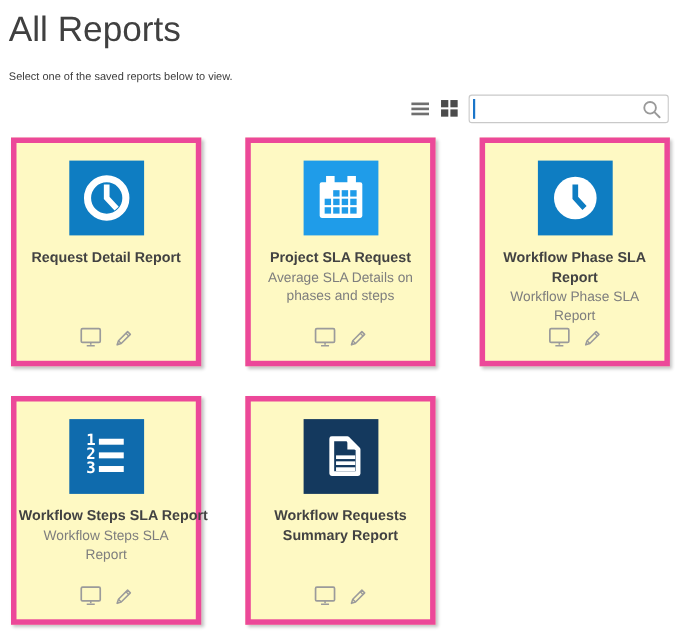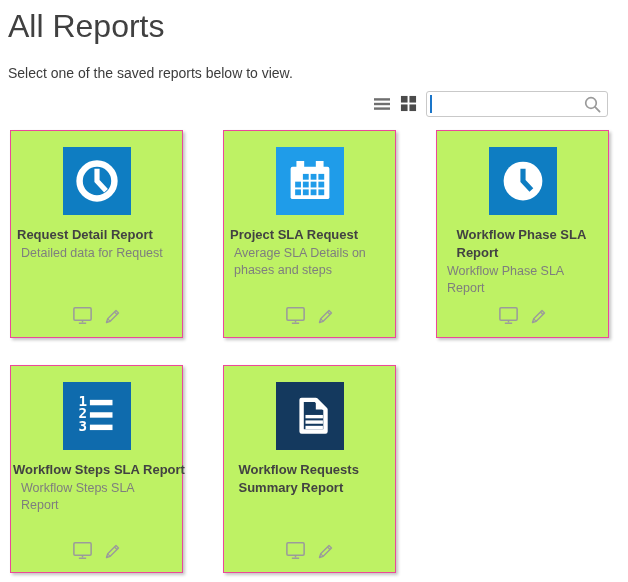--- a/index.html
+++ b/index.html
@@ -11,21 +11,21 @@
     position: relative;
     overflow: hidden;
   }
   .page-title {
     margin: 0; padding: 8px 0 0 8px;
     font-size: 32px; font-weight: 300;
     color: #404040;
   }
   .page-subtitle {
     margin: 20px 0 0 8px;
-    font-size: 14px; color: #3c3c3c;
+    font-size: 10px; color: #3c3c3c;
   }
   .toolbar {
     display: flex; justify-content: flex-end; align-items: center;
     gap: 9px; margin: 9px 20px 0 0; height: 27px;
   }
   .view-toggle { display:flex; align-items:center; gap:9px; }
   .icon-btn { display:inline-flex; align-items:center; justify-content:center; cursor:pointer; }
   .search-wrap {
     position: relative; width: 182px; height: 26px;
     border: 1px solid #c9c9c9; border-radius: 3px; background:#fff;
@@ -42,23 +42,24 @@
   }
   .search-icon { position:absolute; right:4px; top:3px; }
   .cards-grid {
     margin: 13px 0 0 10px;
     display: grid;
     grid-template-columns: repeat(3, 173px);
     column-gap: 40px; row-gap: 27px;
   }
   .report-card {
     position: relative; height: 208px;
-    background: #bef264;
-    border: 1px solid #ec4899;
+    background: #fef9c3;
+    border: 5px solid #ec4899;
     box-shadow: 2px 2px 3px rgba(0,0,0,0.24);
+    text-align: center;
     cursor: pointer;
   }
   .tile {
     width: 68px; height: 68px;
     margin: 16px auto 0;
     background: var(--tile, #0e7dc2);
     display: flex; align-items: center; justify-content: center;
   }
   .card-title {
     margin: 11px auto 0;
@@ -118,21 +119,20 @@
 <div class="cards-grid">
 
   <div class="report-card">
     <div class="tile" style="--tile: #0e7dc2;">
       <svg width="62" height="62" viewBox="0 0 48 48">
         <circle cx="24" cy="24" r="13.5" fill="none" stroke="#ffffff" stroke-width="5"></circle>
         <path d="M24 14.5 V24 L31 31.5" fill="none" stroke="#ffffff" stroke-width="4"></path>
       </svg>
     </div>
     <div class="card-title">Request Detail Report</div>
-    <div class="card-desc">Detailed data for Request</div>
     <div class="card-actions">
       <span class="icon-btn">
         <svg width="23" height="22" viewBox="0 0 24 22">
           <rect x="3" y="3.5" width="18" height="13" rx="1.2" fill="none" stroke="#9b9b9b" stroke-width="1.6"></rect>
           <path d="M12 16.5 v2.3" stroke="#9b9b9b" stroke-width="1.5" fill="none"></path>
           <path d="M8.2 19.6 h7.6" stroke="#9b9b9b" stroke-width="1.5" fill="none"></path>
         </svg>
       </span>
       <span class="icon-btn">
         <svg width="20" height="20" viewBox="0 0 20 20">

